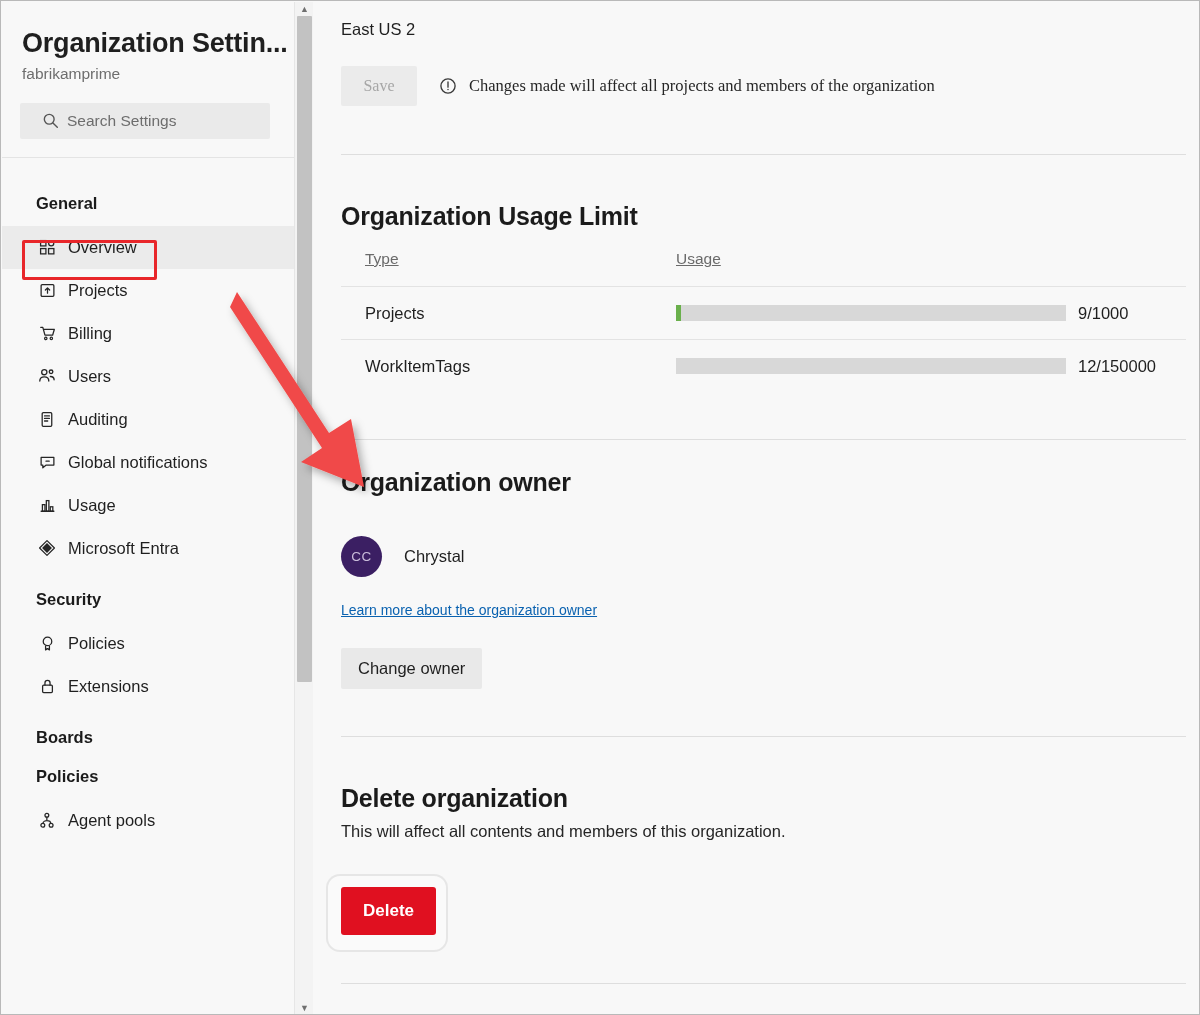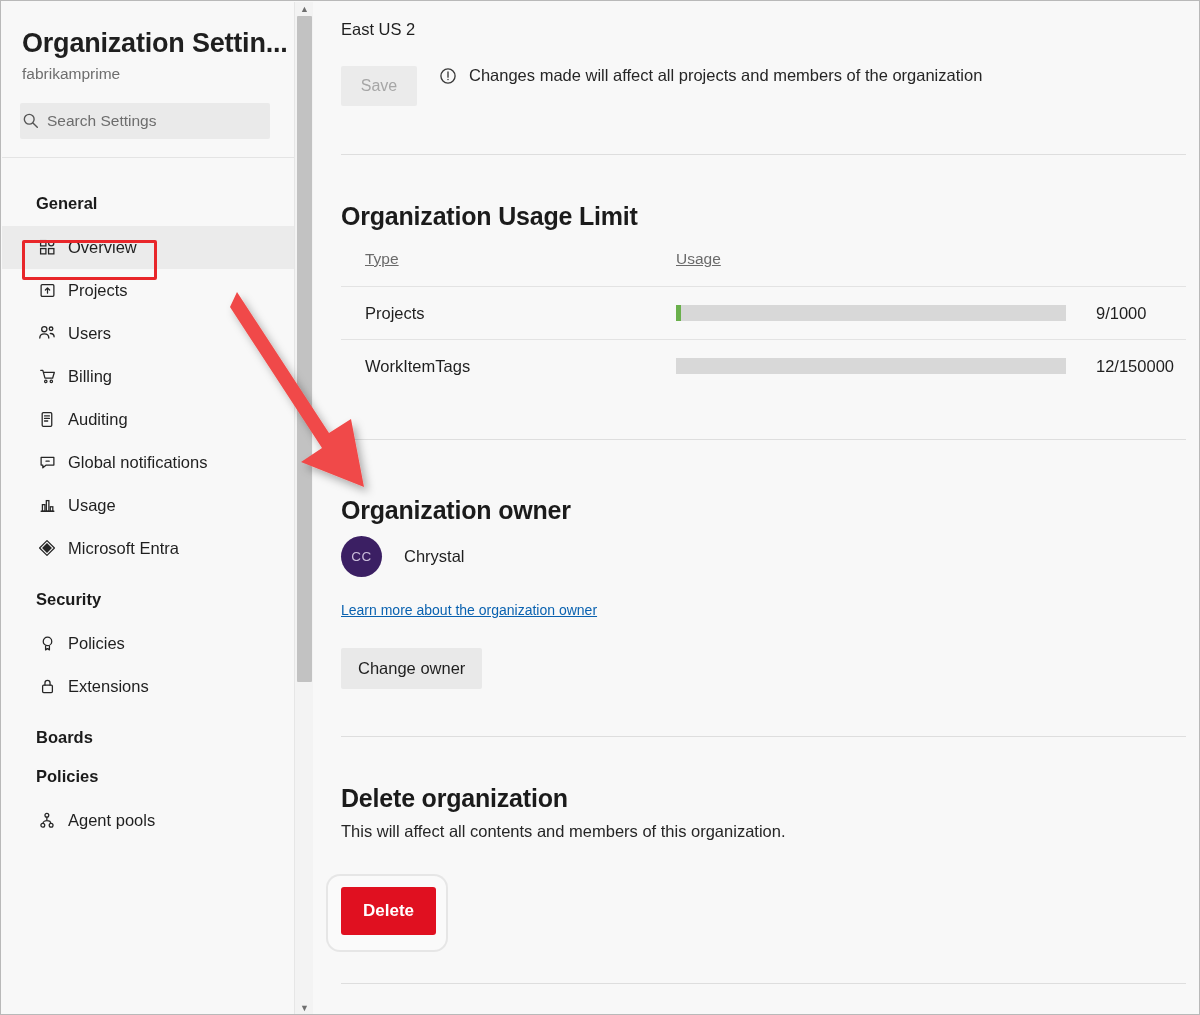--- a/index.html
+++ b/index.html
@@ -49,21 +49,21 @@
     margin-top: 6px;
     line-height: 1.2;
   }
   .search-wrap {
     margin: 19px 24px 0 18px;
     height: 36px;
     background: #eaeaea;
     border-radius: 2px;
     display: flex;
     align-items: center;
-    padding: 0 0;
+    padding: 0 20px;
     box-sizing: border-box;
   }
   .search-icon-box {
     width: 20px;
     height: 20px;
     display: flex;
     align-items: center;
     justify-content: center;
     flex: none;
     margin-right: 7px;
@@ -179,21 +179,22 @@
     left: 27px;
     top: 18px;
     font-size: 16.5px;
     color: #1f1f1f;
   }
   .save-row {
     position: absolute;
     left: 27px;
     top: 64px;
     display: flex;
-    align-items: flex-start;
+    align-items: center;
+    font-family: Liberation Serif, serif;
   }
   .btn-save {
     width: 76px;
     height: 40px;
     background: #ebebeb;
     border: none;
     color: #a6a6a6;
     font-family: inherit;
     font-size: 16px;
     border-radius: 2px;
@@ -228,21 +229,21 @@
 
   .section-title {
     position: absolute;
     left: 27px;
     font-size: 25px;
     font-weight: 600;
     color: #1b1b1b;
     letter-spacing: -0.2px;
   }
   #usage-title { top: 200px; }
-  #owner-title { top: 494px; }
+  #owner-title { top: 466px; }
   #delete-title { top: 782px; }
 
   
   #usage-table {
     position: absolute;
     left: 27px;
     top: 248px;
     width: 845px;
   }
   .utbl-head {
@@ -257,21 +258,21 @@
   .utbl-head .c-type { width: 335px; padding-left: 24px; box-sizing: border-box; }
   .utbl-row {
     display: flex;
     align-items: center;
     height: 52px;
     font-size: 16.5px;
     color: #1f1f1f;
   }
   .utbl-row.has-line { border-bottom: 1px solid #e3e3e3; }
   .utbl-row .c-type { width: 335px; padding-left: 24px; box-sizing: border-box; }
-  .c-usage { display: flex; align-items: center; gap: 18px; }
+  .c-usage { display: flex; align-items: center; }
   .bar-track {
     width: 390px;
     height: 16px;
     background: #d8d8d8;
     position: relative;
     overflow: hidden;
   }
   .bar-fill {
     position: absolute;
     left: 0; top: 0; bottom: 0;
@@ -436,39 +437,39 @@
           <svg width="17" height="17" viewBox="0 0 16 16" fill="none" stroke="currentColor" stroke-width="1.2">
             <rect x="2" y="2.5" width="12" height="11" rx="1"></rect>
             <path d="M8 10.5V5.5M8 5.5L6 7.5M8 5.5L10 7.5" stroke-linecap="round" stroke-linejoin="round"></path>
           </svg>
         </span>
         <span class="nav-label">Projects</span>
       </div>
 
       <div class="nav-item">
         <span class="nav-ico">
+          <svg width="17" height="17" viewBox="0 0 16 16" fill="none" stroke="currentColor" stroke-width="1.2">
+            <path d="M1.6 2.2h2l2 7.4h7.2l1.6-5.4H4.4" stroke-linecap="round" stroke-linejoin="round"></path>
+            <circle cx="6.4" cy="12.6" r="1.1"></circle>
+            <circle cx="11.6" cy="12.6" r="1.1"></circle>
+          </svg>
+        </span>
+        <span class="nav-label">Billing</span>
+      </div>
+
+      <div class="nav-item">
+        <span class="nav-ico">
           <svg width="18" height="18" viewBox="0 0 16 16" fill="none" stroke="currentColor" stroke-width="1.2">
             <circle cx="5.6" cy="4.6" r="2.3"></circle>
             <path d="M1.6 12.4c0-2.2 1.8-3.6 4-3.6s4 1.4 4 3.6" stroke-linecap="round"></path>
             <circle cx="11.6" cy="4.3" r="1.6"></circle>
             <path d="M11 8.4c1.9 0 3.3 1.1 3.3 2.9" stroke-linecap="round"></path>
           </svg>
         </span>
         <span class="nav-label">Users</span>
-      </div>
-
-      <div class="nav-item">
-        <span class="nav-ico">
-          <svg width="17" height="17" viewBox="0 0 16 16" fill="none" stroke="currentColor" stroke-width="1.2">
-            <path d="M1.6 2.2h2l2 7.4h7.2l1.6-5.4H4.4" stroke-linecap="round" stroke-linejoin="round"></path>
-            <circle cx="6.4" cy="12.6" r="1.1"></circle>
-            <circle cx="11.6" cy="12.6" r="1.1"></circle>
-          </svg>
-        </span>
-        <span class="nav-label">Billing</span>
       </div>
 
       <div class="nav-item">
         <span class="nav-ico">
           <svg width="17" height="17" viewBox="0 0 16 16" fill="none" stroke="currentColor" stroke-width="1.2">
             <rect x="3" y="1.6" width="9" height="12.8" rx="1"></rect>
             <path d="M5.2 4.6h4.6M5.2 7h4.6M5.2 9.4h3" stroke-linecap="round"></path>
           </svg>
         </span>
         <span class="nav-label">Auditing</span>

